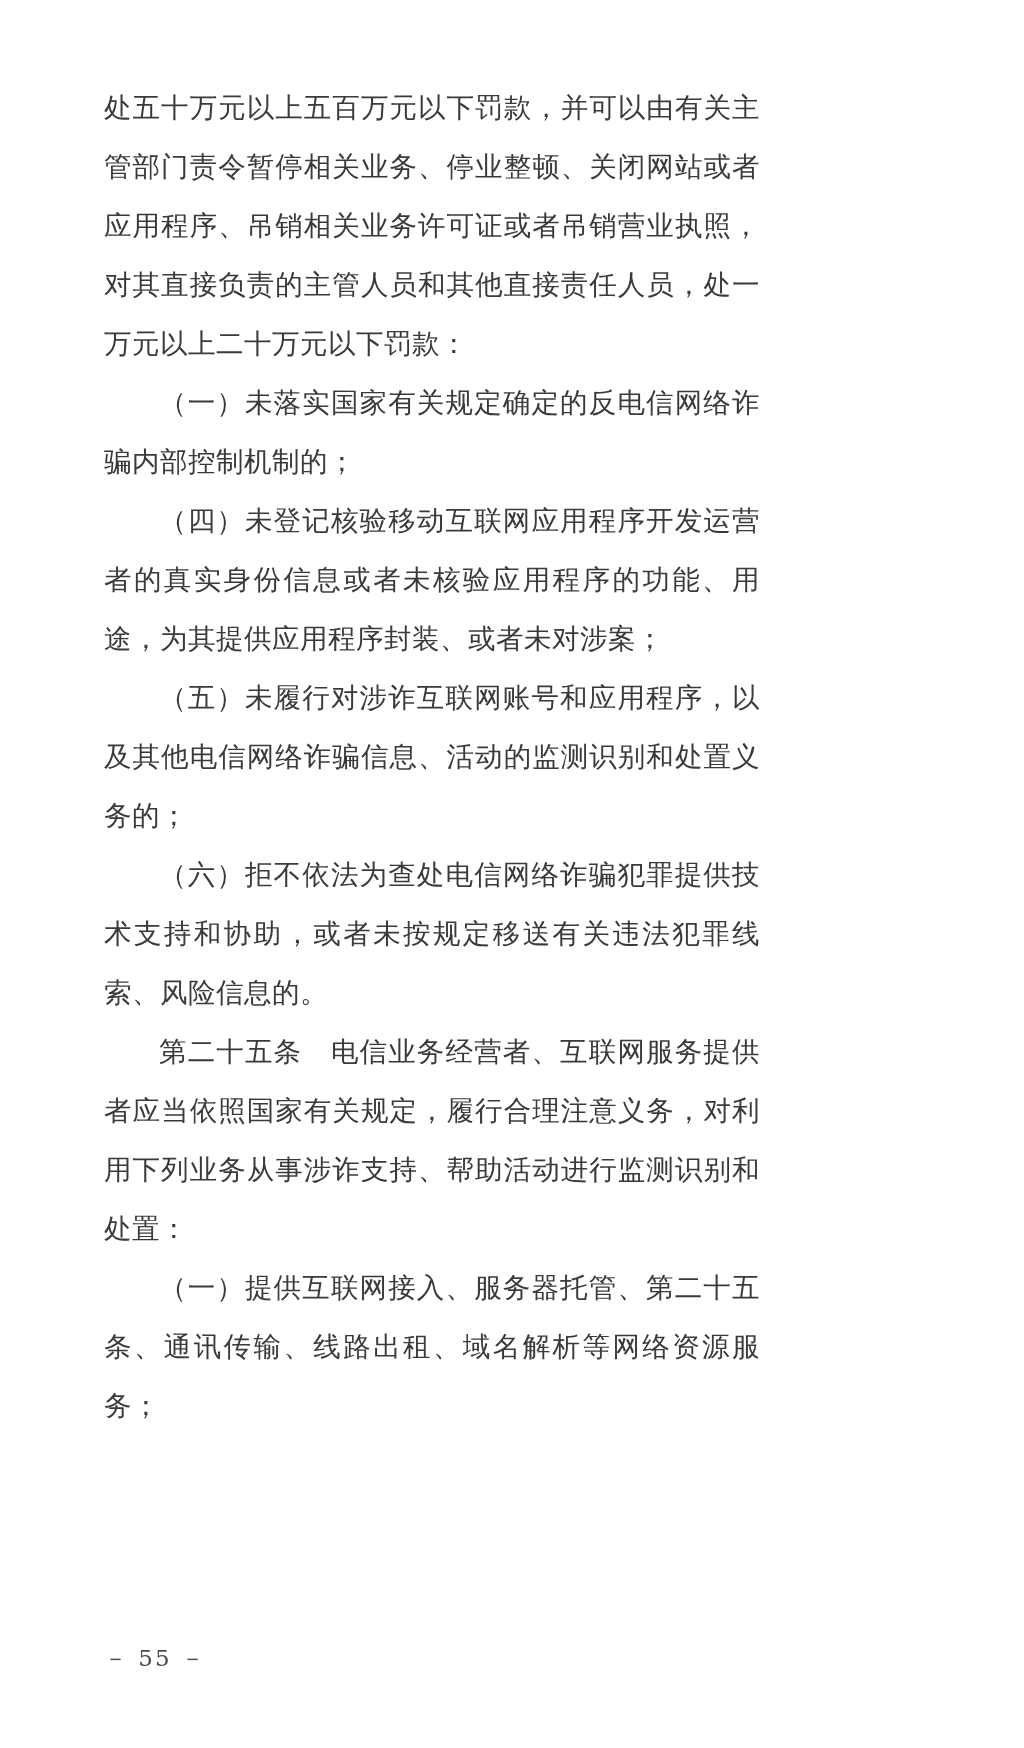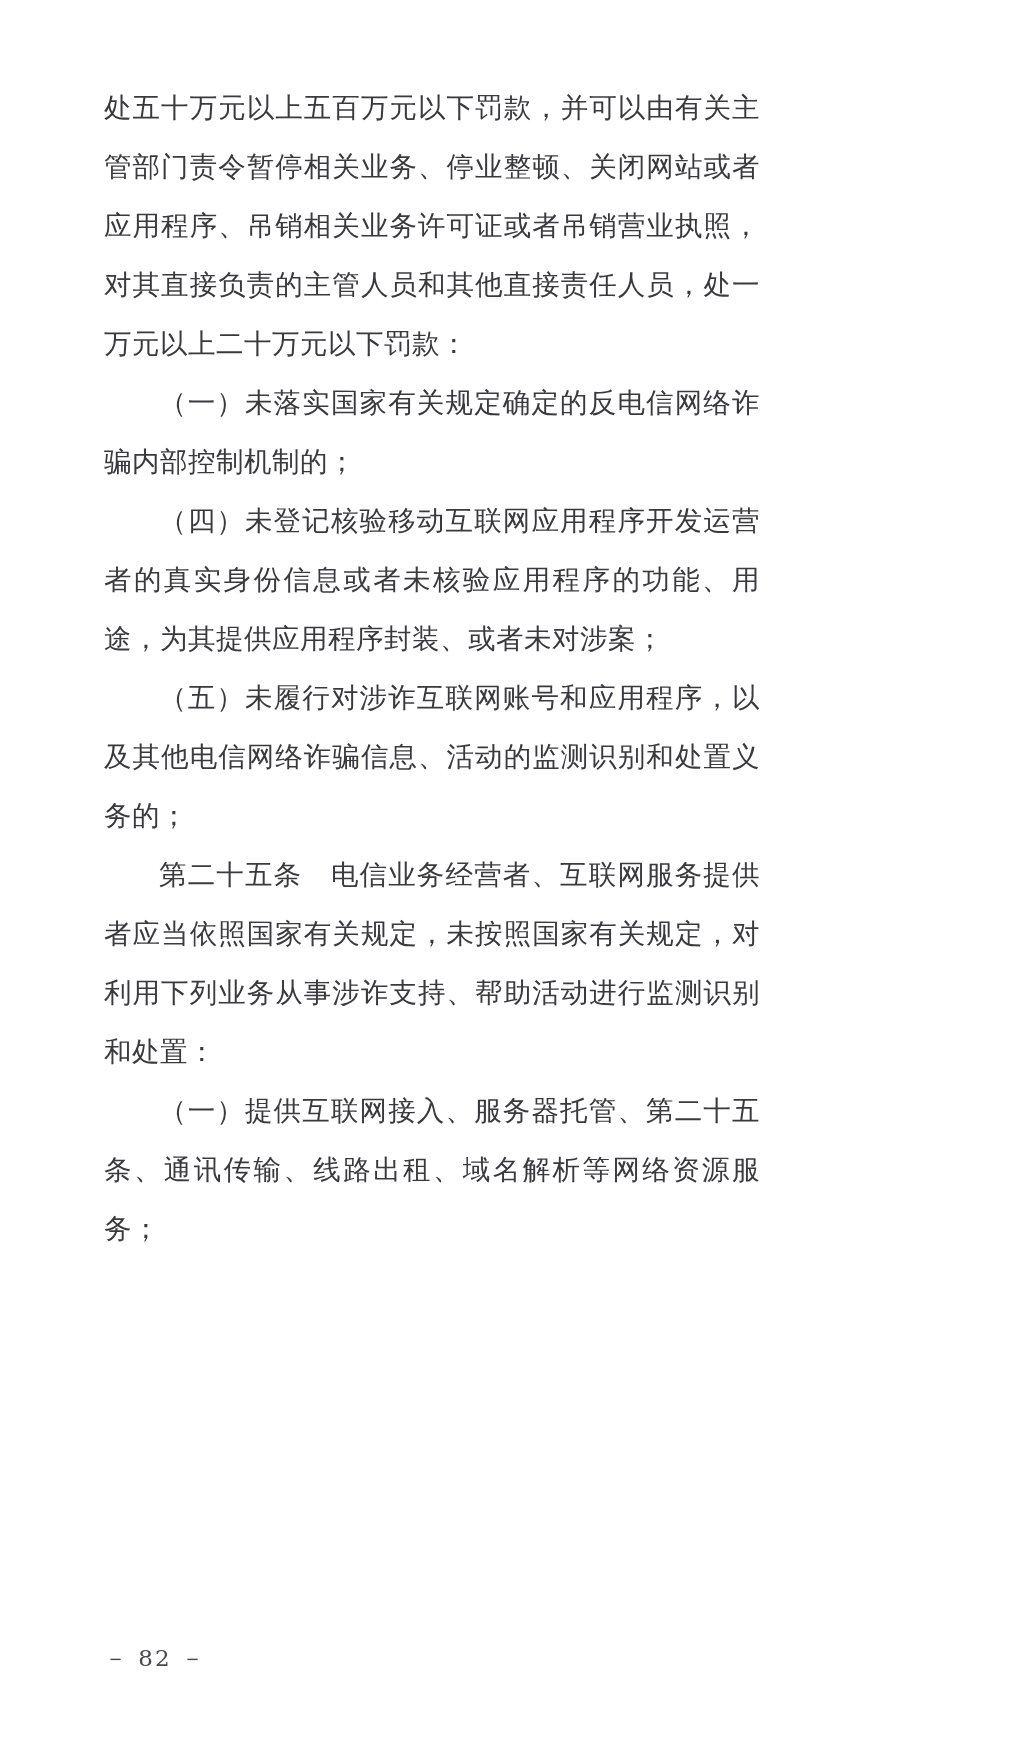--- a/index.html
+++ b/index.html
@@ -48,17 +48,18 @@
 </style>
 </head>
 <body>
 
 <div class="page">
   <div class="body-text">
     <p class="para">处五十万元以上五百万元以下罚款，并可以由有关主管部门责令暂停相关业务、停业整顿、关闭网站或者应用程序、吊销相关业务许可证或者吊销营业执照，对其直接负责的主管人员和其他直接责任人员，处一万元以上二十万元以下罚款：</p>
     <p class="para indent2">（一）未落实国家有关规定确定的反电信网络诈骗内部控制机制的；</p>
     <p class="para indent2">（四）未登记核验移动互联网应用程序开发运营者的真实身份信息或者未核验应用程序的功能、用途，为其提供应用程序封装、或者未对涉案；</p>
     <p class="para indent2">（五）未履行对涉诈互联网账号和应用程序，以及其他电信网络诈骗信息、活动的监测识别和处置义务的；</p>
-    <p class="para indent2">第二十五条　电信业务经营者、互联网服务提供者应当依照国家有关规定，未按照国家有关规定，对利用下列业务从事涉诈支持、帮助活动进行监测识别和处置：</p>
+    <p class="para indent2">（六）拒不依法为查处电信网络诈骗犯罪提供技术支持和协助，或者未按规定移送有关违法犯罪线索、风险信息的。</p>
+    <p class="para indent2">第二十五条　电信业务经营者、互联网服务提供者应当依照国家有关规定，履行合理注意义务，对利用下列业务从事涉诈支持、帮助活动进行监测识别和处置：</p>
     <p class="para indent2">（一）提供互联网接入、服务器托管、第二十五条、通讯传输、线路出租、域名解析等网络资源服务；</p>
   </div>
-  <div class="page-number">－ 82 －</div>
+  <div class="page-number">－ 55 －</div>
 </div>
 
 </body></html>

